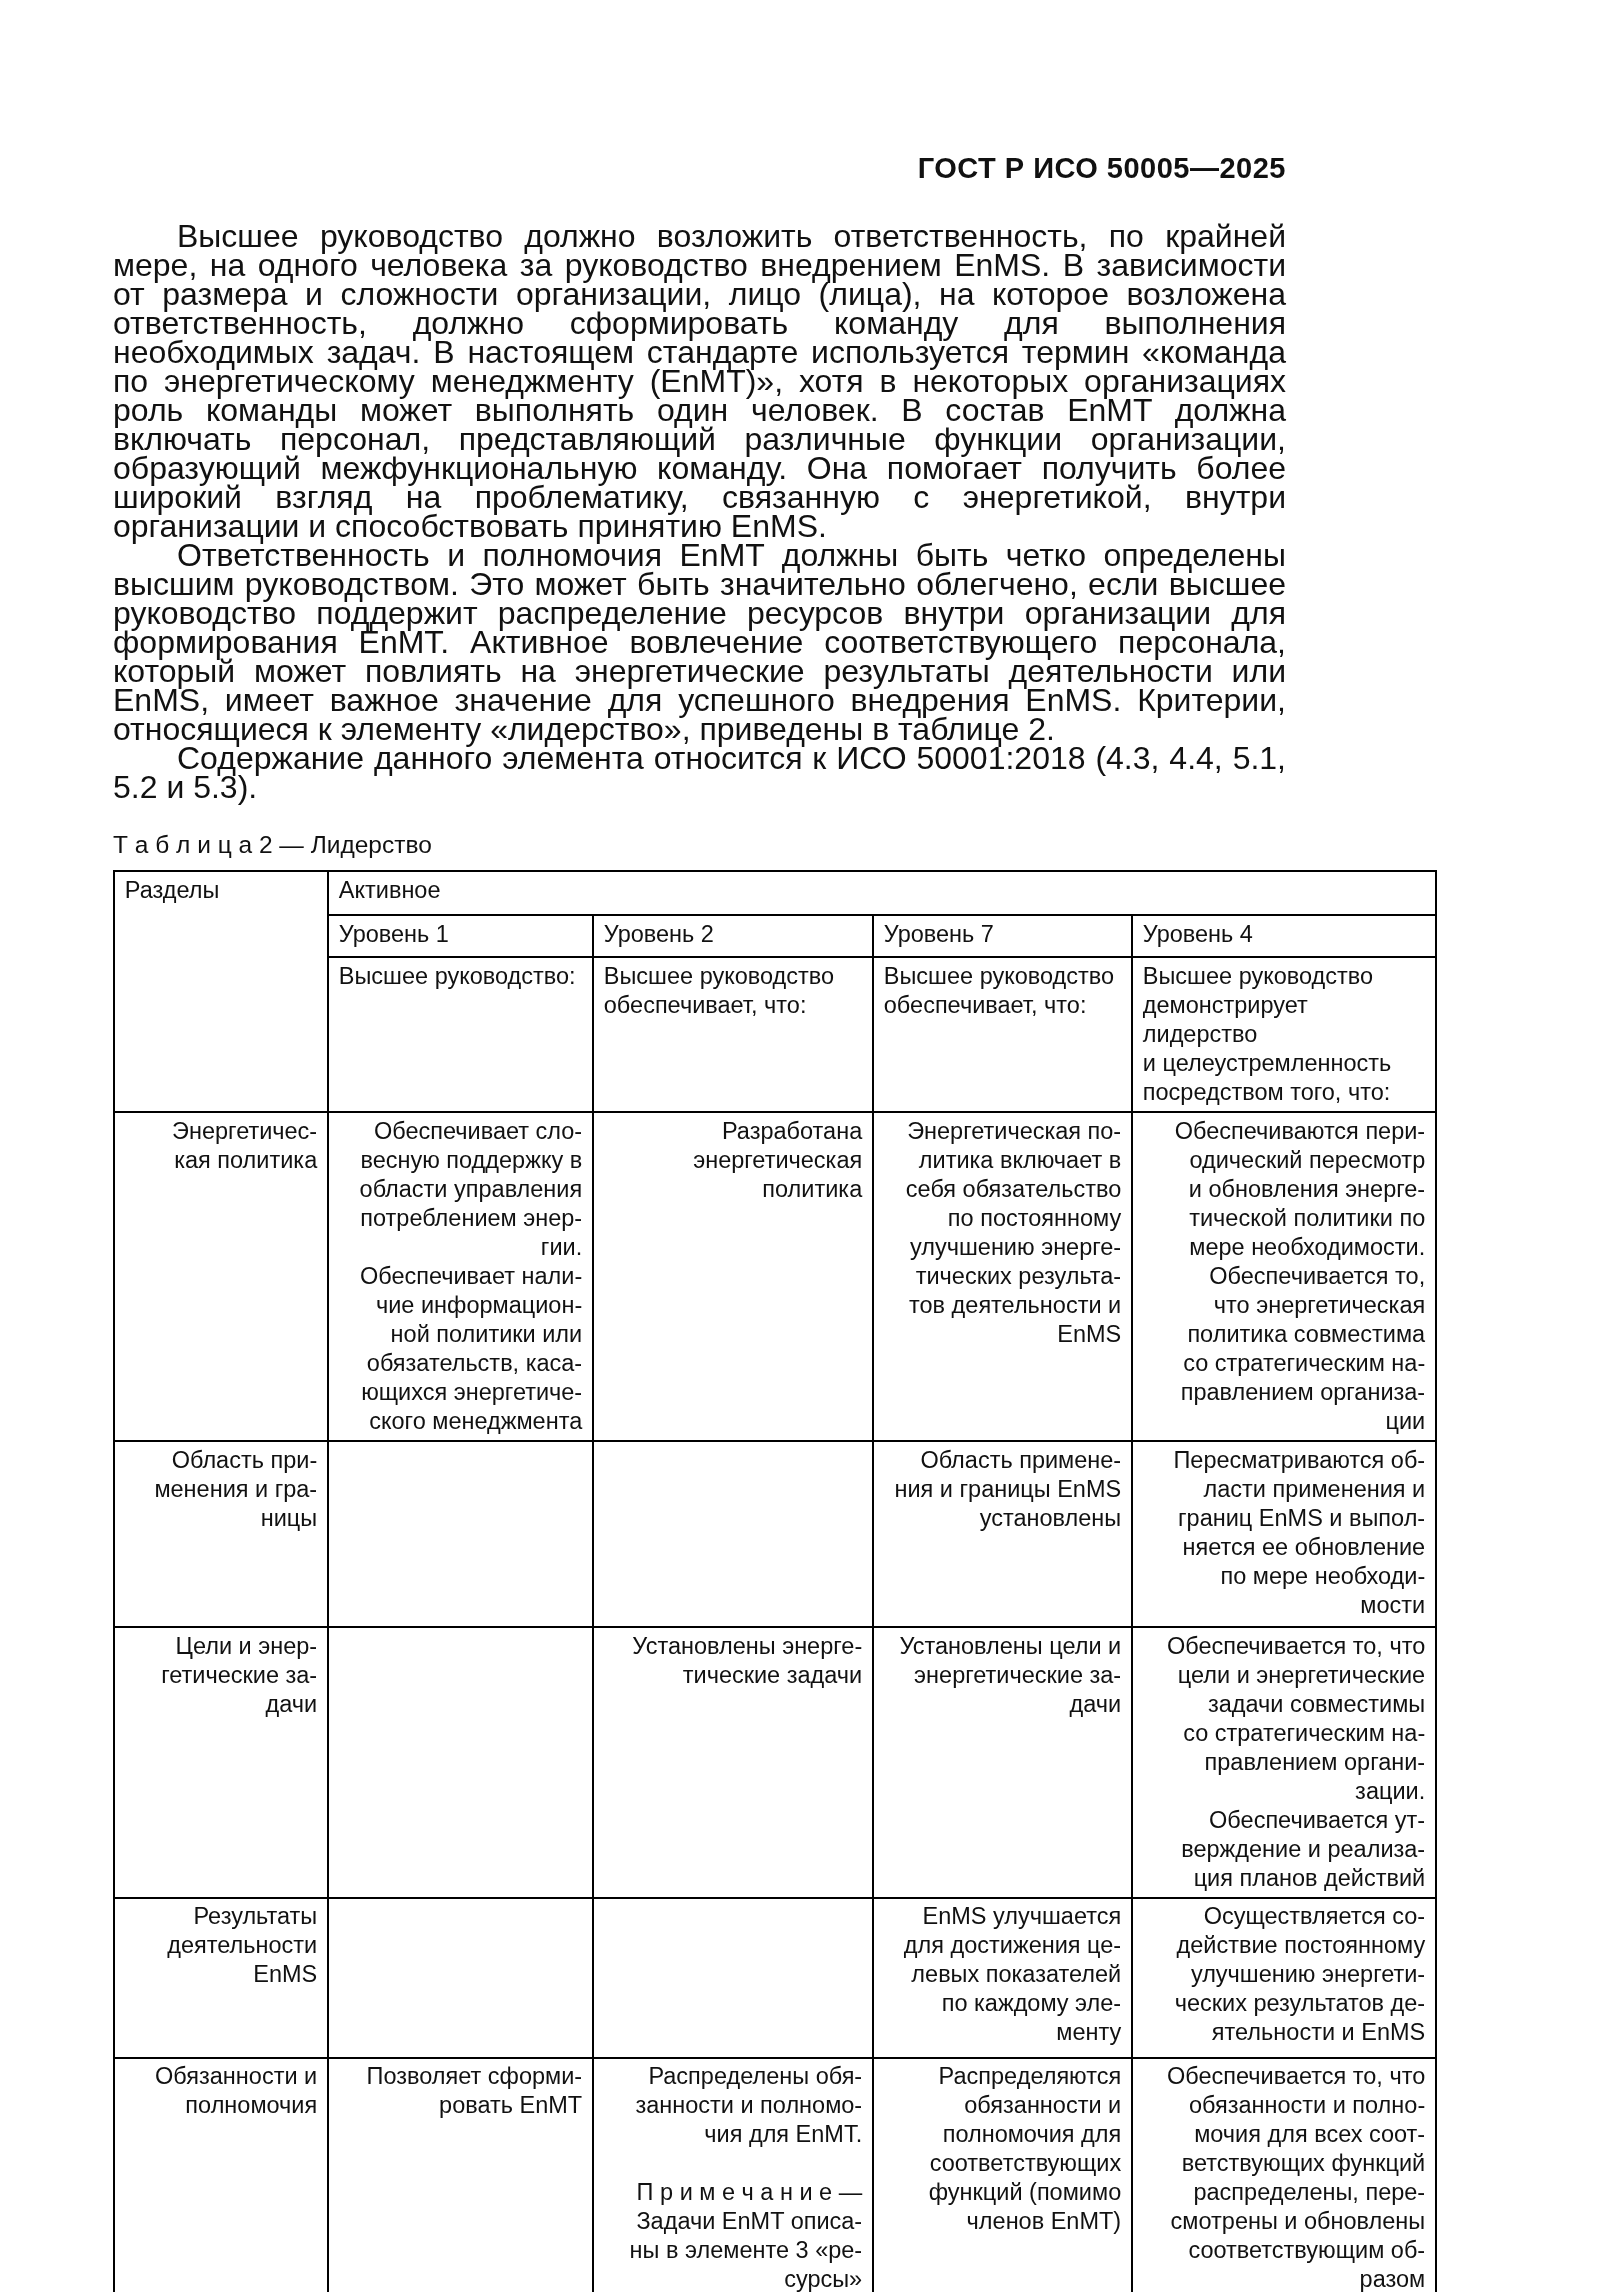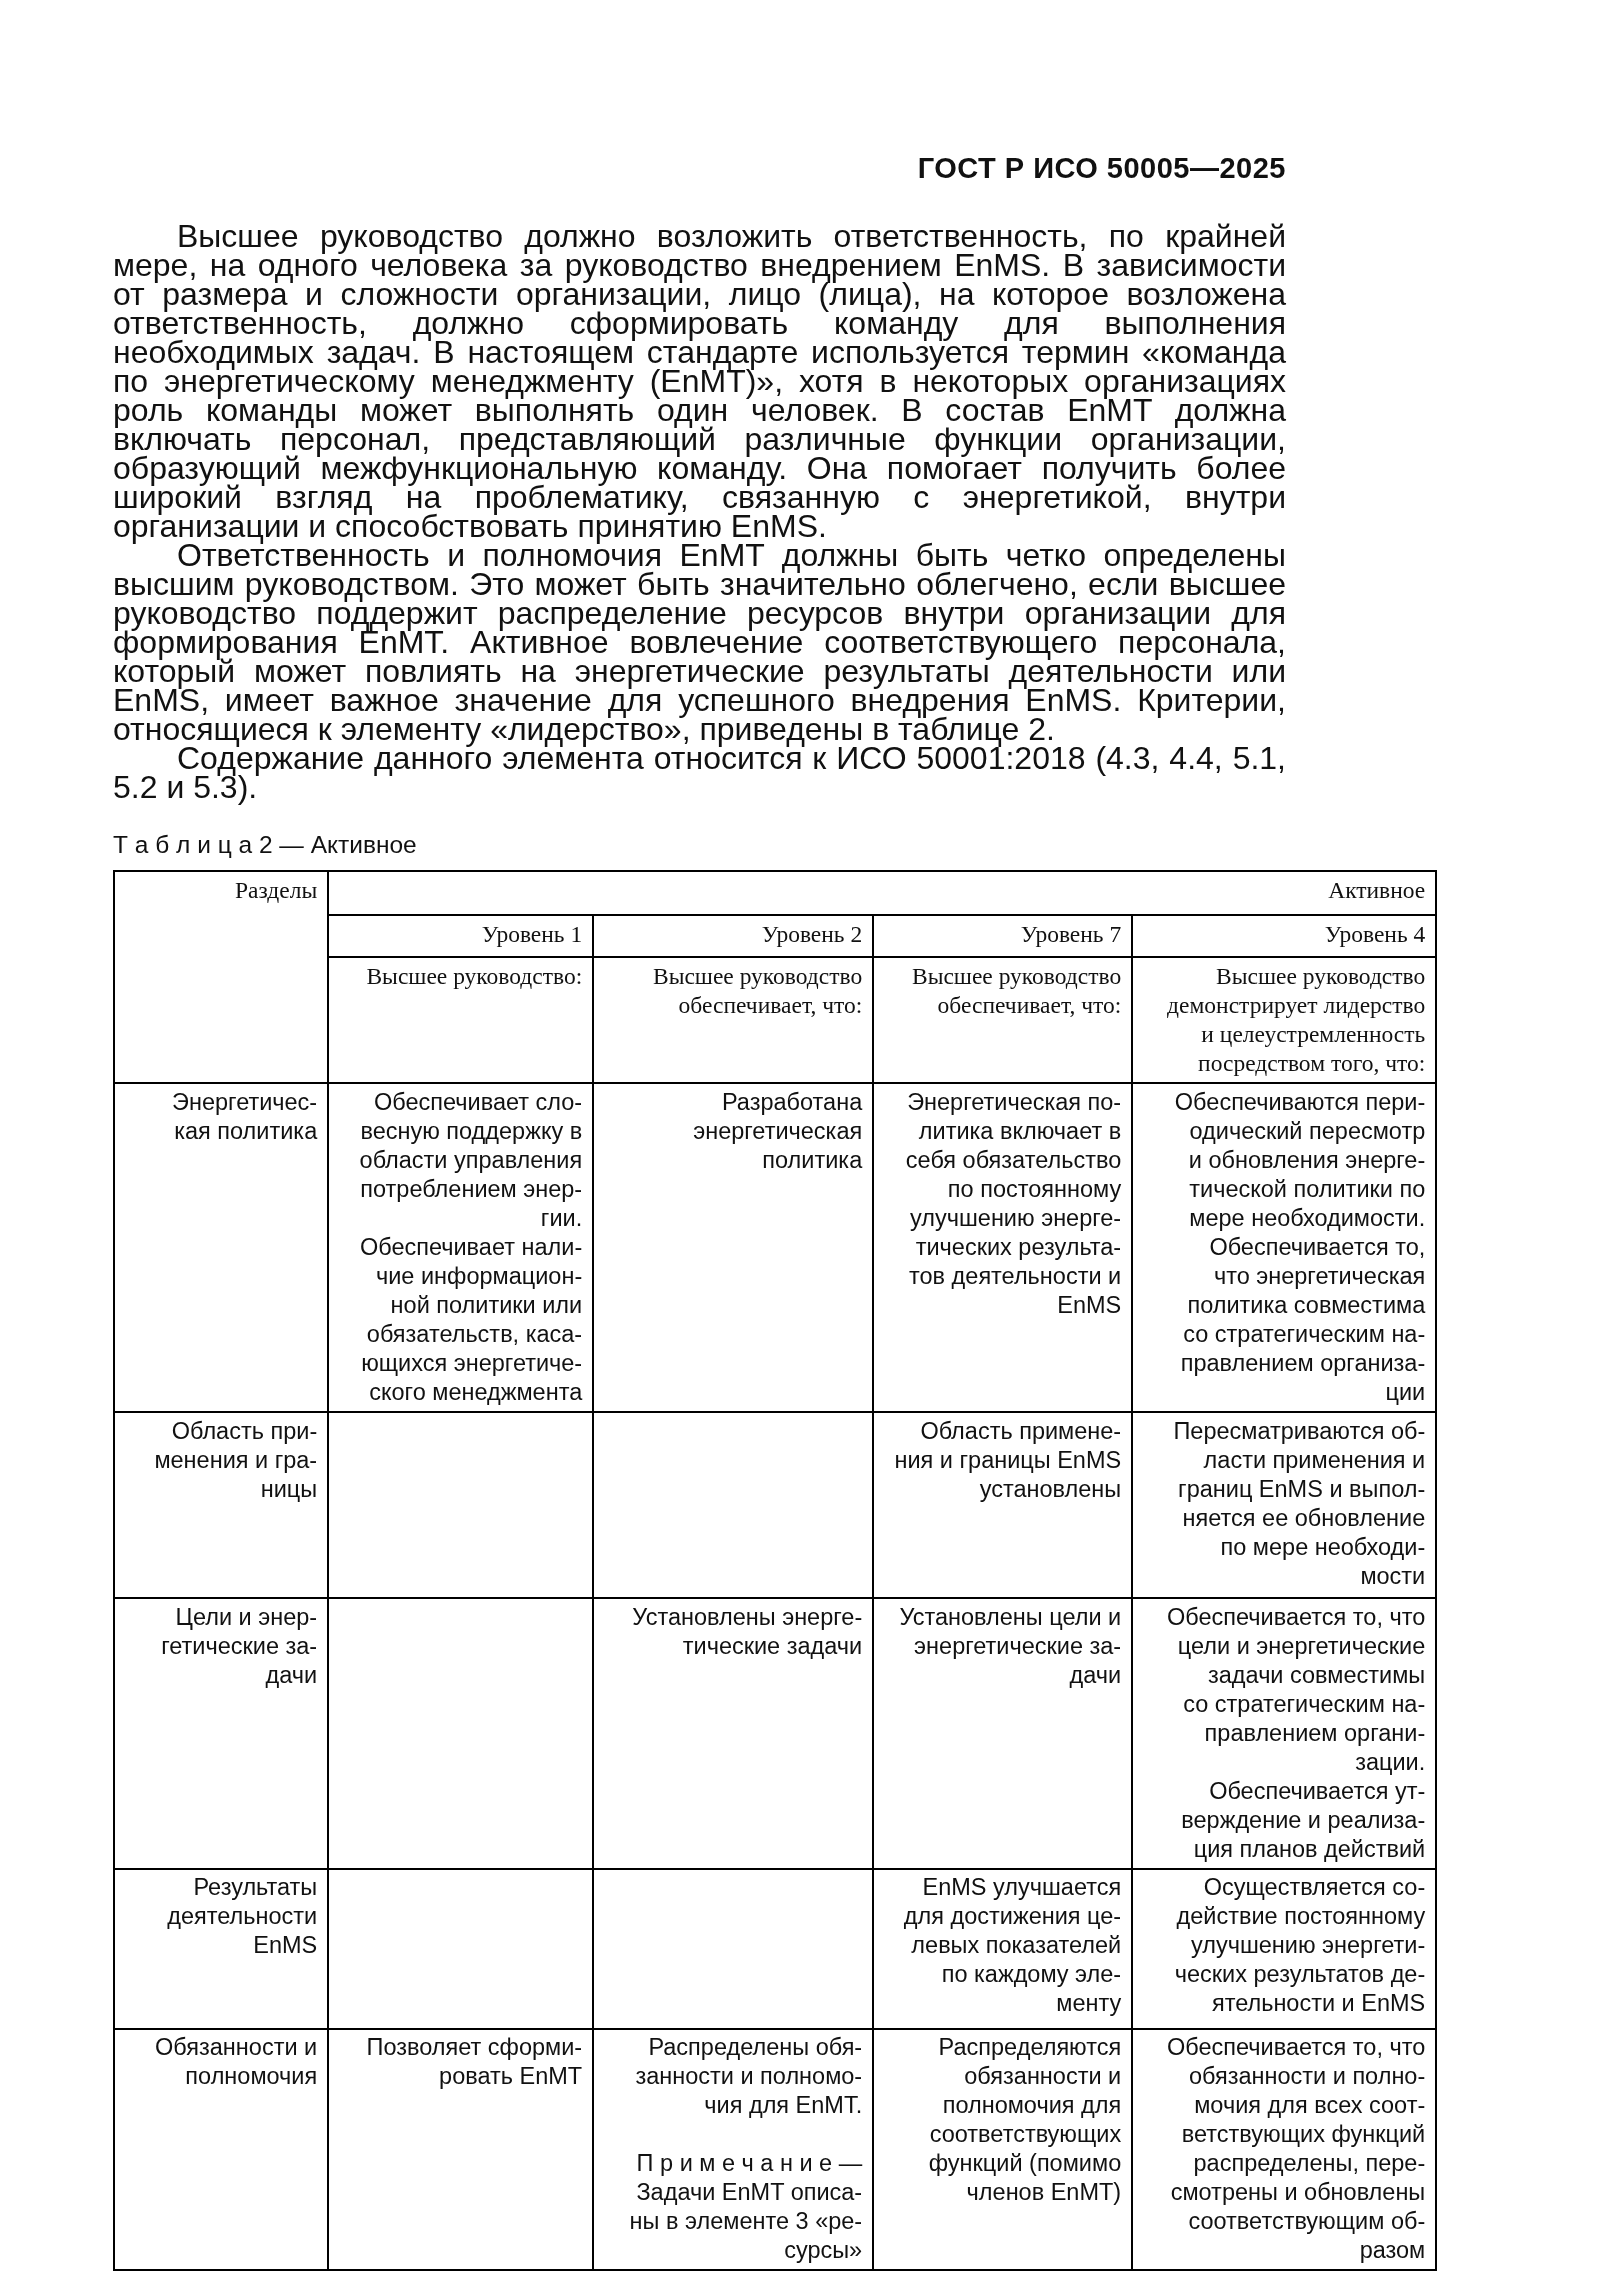--- a/index.html
+++ b/index.html
@@ -51,25 +51,24 @@
   }
   table.gost td {
     border: 2px solid #000;
     padding: 3.9px 9.8px;
     vertical-align: top;
     font-size: 23.5px;
     line-height: 29px;
     overflow: hidden;
   }
   td.hdr {
-    text-align: right;
+    text-align: left;
     vertical-align: middle;
     line-height: 27.4px;
     white-space: pre-line;
-    font-family: Liberation Serif, serif;
   }
   tr.hdr-bottom td {
     border-bottom-width: 2.9px;
   }
   td.cell {
     white-space: pre-line;
     text-align: right;
   }
   .page-number {
     position: absolute;
@@ -86,21 +85,21 @@
   <div class="doc-header">ГОСТ Р ИСО 50005—2025</div>
 
   <div class="paragraphs">
     <p class="para">Высшее руководство должно возложить ответственность, по крайней мере, на одного человека за руководство внедрением EnMS. В зависимости от размера и сложности организации, лицо (лица), на которое возложена ответственность, должно сформировать команду для выполнения необходимых задач. В настоящем стандарте используется термин «команда по энергетическому менеджменту (EnMT)», хотя в некоторых организациях роль команды может выполнять один человек. В состав EnMT должна включать персонал, представляющий различные функции организации, образующий межфункциональную команду. Она помогает получить более широкий взгляд на проблематику, связанную с энергетикой, внутри организации и способствовать принятию EnMS.</p>
     <p class="para">Ответственность и полномочия EnMT должны быть четко определены высшим руководством. Это может быть значительно облегчено, если высшее руководство поддержит распределение ресурсов внутри организации для формирования EnMT. Активное вовлечение соответствующего персонала, который может повлиять на энергетические результаты деятельности или EnMS, имеет важное значение для успешного внедрения EnMS. Критерии, относящиеся к элементу «лидерство», приведены в таблице 2.</p>
     <p class="para">Содержание данного элемента относится к ИСО 50001:2018 (4.3, 4.4, 5.1, 5.2 и 5.3).</p>
   </div>
 
   <div class="table-caption">
     <span>Т а б л и ц а  2</span>
-    <span>— Активное</span>
+    <span>— Лидерство</span>
   </div>
 
   <table class="gost">
     <colgroup>
       <col style="width:214px">
       <col style="width:265px">
       <col style="width:280px">
       <col style="width:259px">
       <col style="width:304px">
     </colgroup>

